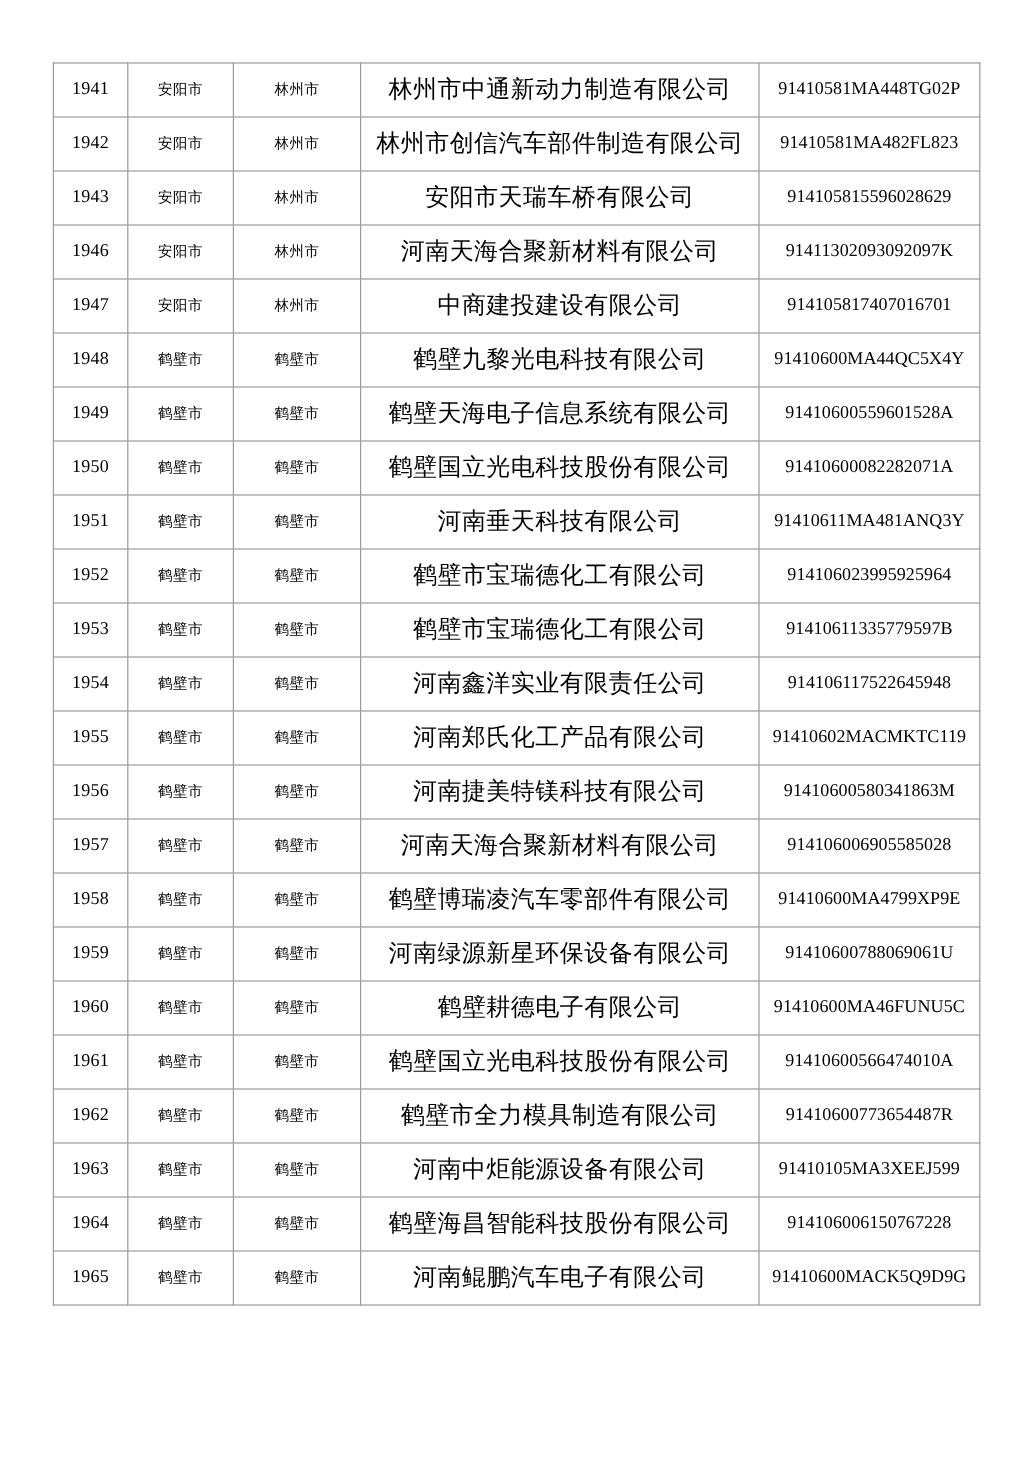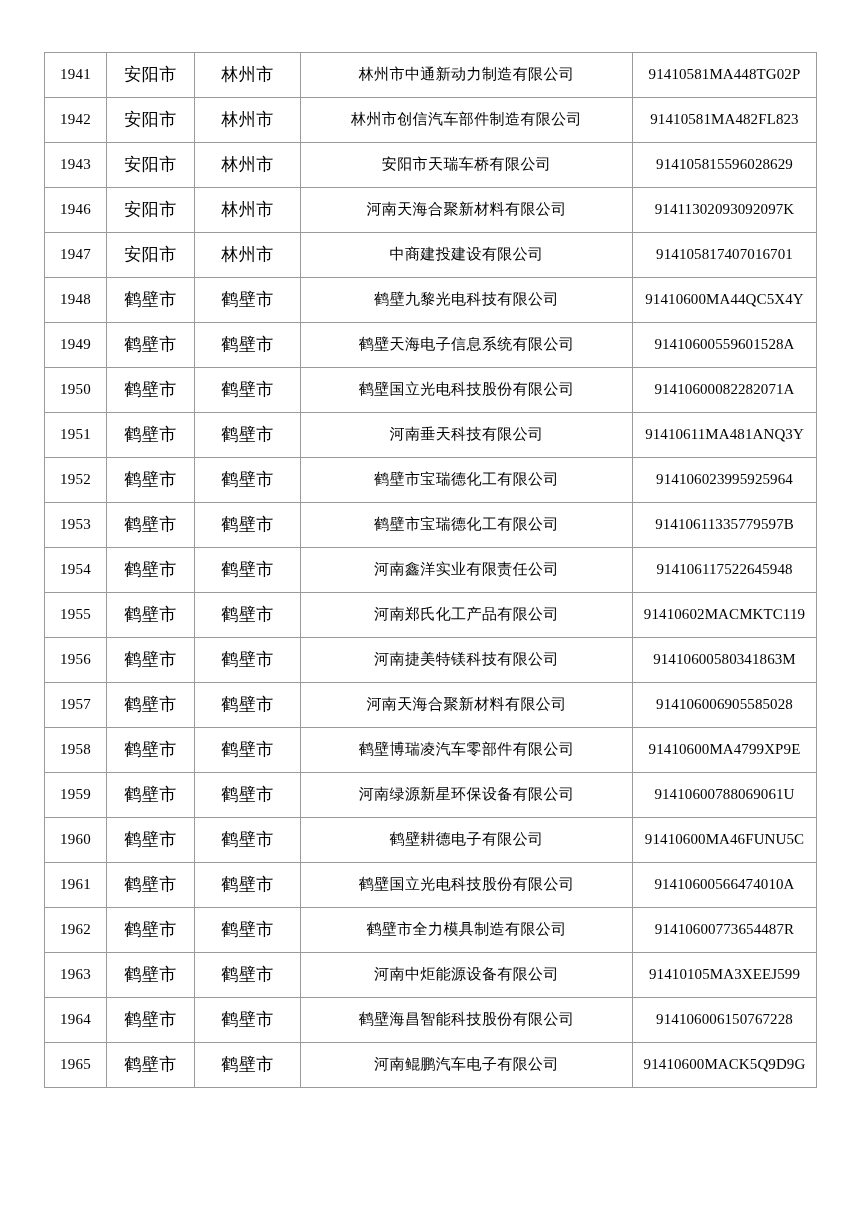--- a/index.html
+++ b/index.html
@@ -52,25 +52,25 @@
     white-space: nowrap;
     overflow: hidden;
   }
 
   td.cell-index {
     font-size: 15px;
     letter-spacing: 0.2px;
   }
   td.cell-city,
   td.cell-county {
-    font-size: 17px;
+    font-size: 12px;
     letter-spacing: 0.5px;
   }
   td.cell-name {
-    font-size: 15px;
+    font-size: 20px;
     letter-spacing: 0.4px;
   }
   td.cell-code {
     font-size: 15px;
     letter-spacing: 0.1px;
   }
 </style>
 </head>
 <body>
 

